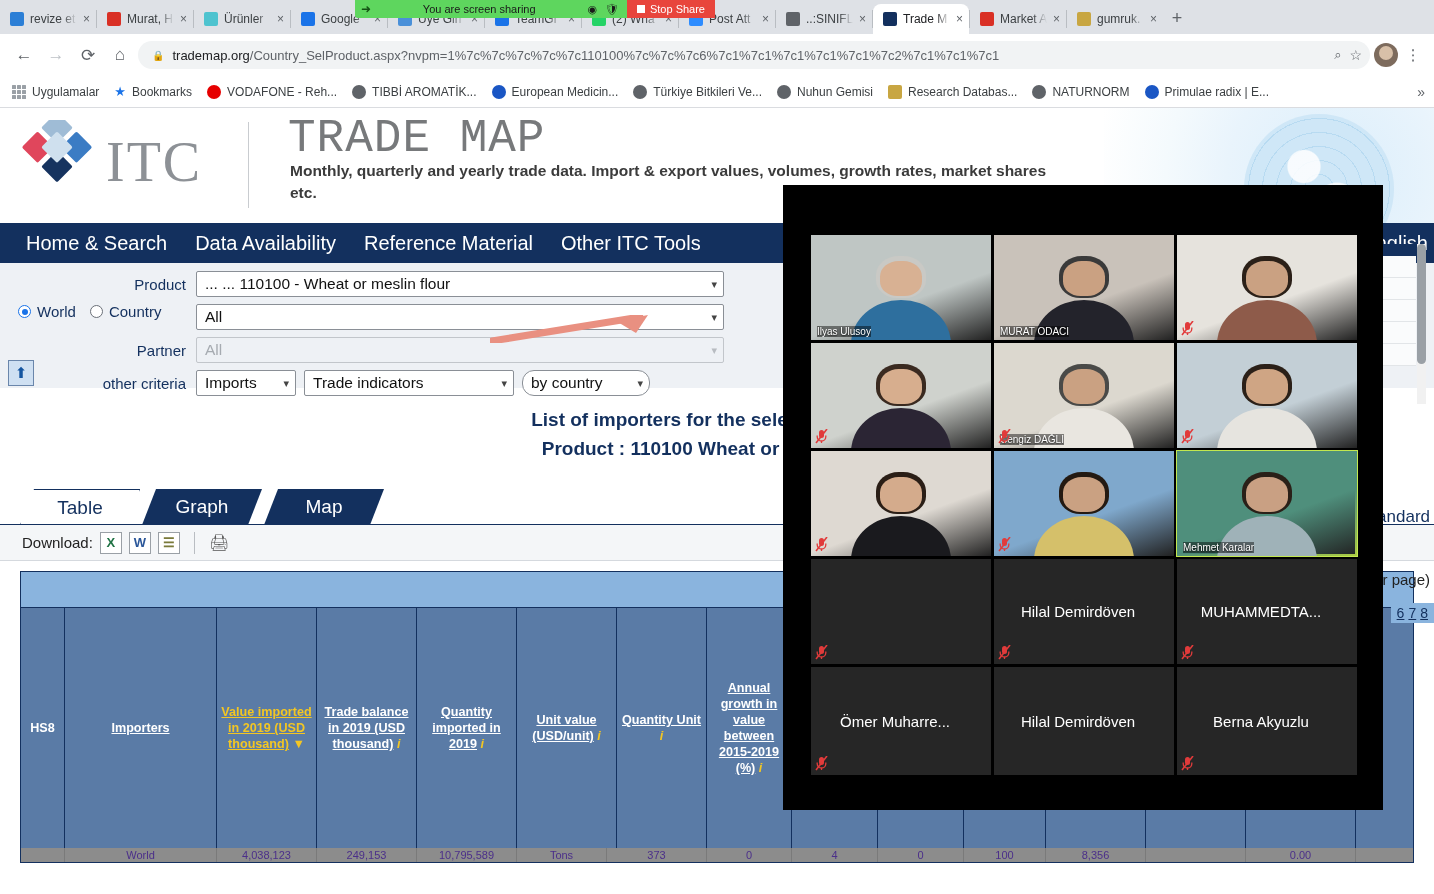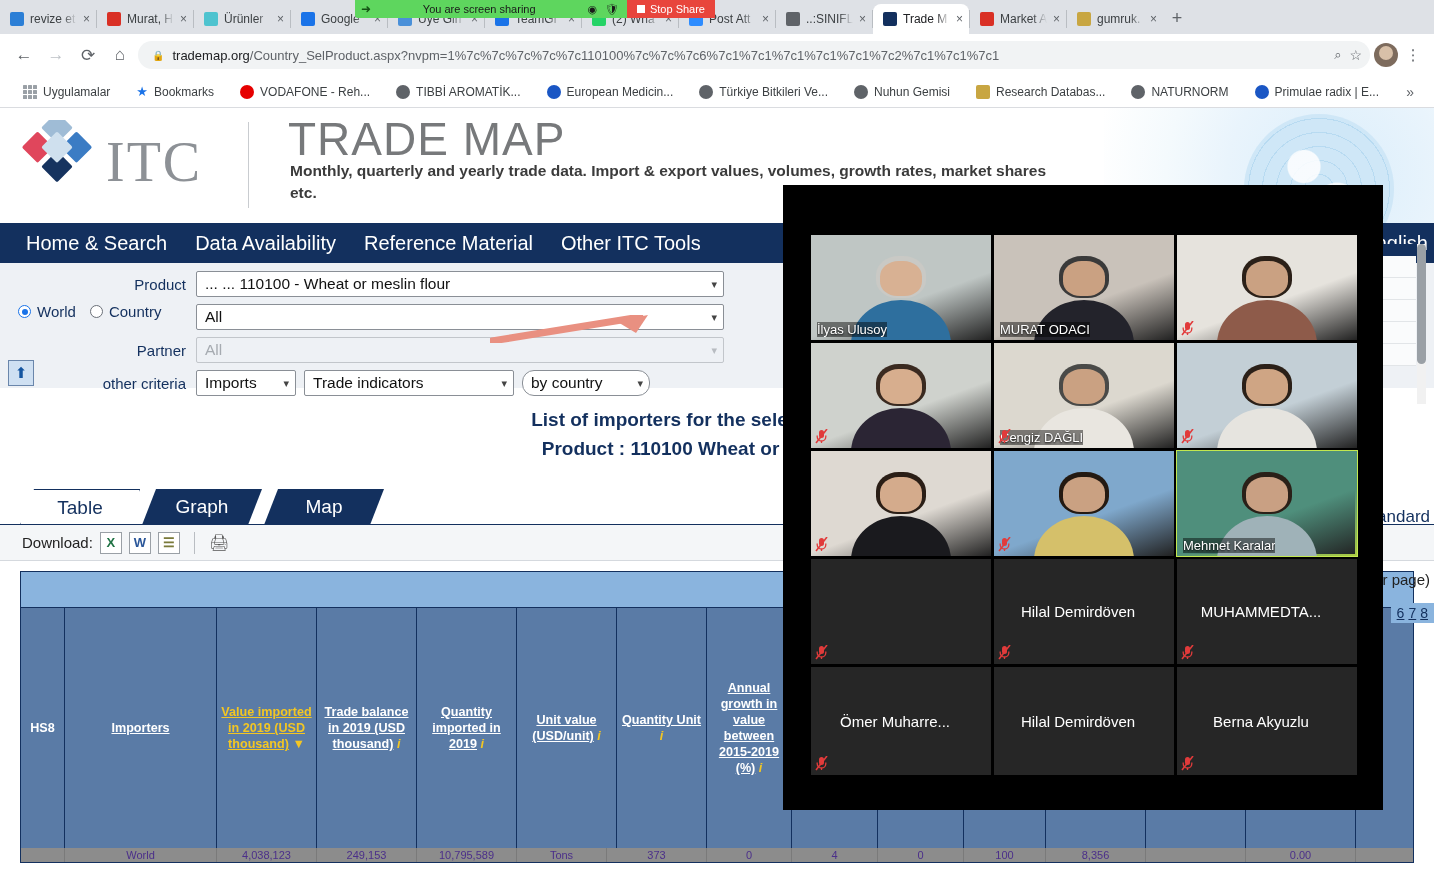--- a/index.html
+++ b/index.html
@@ -50,21 +50,21 @@
     font-size:13px; color:#5f6368; overflow:hidden;
   }
   .omnibox .url { flex:1; white-space:nowrap; overflow:hidden; }
   .omnibox .url b { color:#202124; font-weight:400; }
   .lock { font-size:10px; color:#5f6368; }
   .avatar-btn { width:24px; height:24px; border-radius:50%; background:#7d6b5d; overflow:hidden; position:relative; }
   .avatar-btn::after { content:""; position:absolute; left:5px; top:3px; width:14px; height:14px; border-radius:50%; background:#d8c0a8; }
   .kebab { width:22px; text-align:center; color:#5f6368; font-size:15px; letter-spacing:0; }
 
   .bookmarks { position:absolute; left:0; top:76px; width:1434px; height:32px; background:#fff;
-               display:flex; align-items:center; gap:12px; padding:0 16px; border-bottom:1px solid #dadce0; }
+               display:flex; align-items:center; gap:1px; padding:0 5px; border-bottom:1px solid #dadce0; }
   .bm { display:flex; align-items:center; gap:6px; font-size:12px; color:#3c4043; padding:3px 7px; border-radius:4px; white-space:nowrap; }
   .bm-ico { width:14px; height:14px; flex:0 0 14px; border-radius:2px; }
   .apps-grid { width:14px; height:14px; display:grid; grid-template-columns:repeat(3,1fr); grid-gap:1px; }
   .apps-grid i { background:#9aa0a6; border-radius:0.5px; display:block; }
   .chev { margin-left:auto; color:#5f6368; font-size:14px; padding-right:4px; }
 
   
   .page { position:absolute; left:0; top:108px; width:1434px; height:786px; background:#fff; overflow:hidden; }
 
   .tmheader { position:relative; height:115px; background:#fff; overflow:hidden; }
@@ -73,21 +73,21 @@
   .globe-bg::before{ content:""; position:absolute; right:40px; top:6px; width:150px; height:150px; border-radius:50%;
     background:
       radial-gradient(circle at 40% 35%, rgba(255,255,255,.85) 0 12%, transparent 13%),
       radial-gradient(circle at 62% 60%, rgba(255,255,255,.8) 0 16%, transparent 17%),
       radial-gradient(circle at 30% 72%, rgba(255,255,255,.7) 0 10%, transparent 11%),
       repeating-radial-gradient(circle at 50% 50%, rgba(140,195,230,.35) 0 1px, transparent 1px 14px),
       #cfe7f7;
   }
   .itc-text { font-family:"Liberation Serif", serif; font-size:56px; color:#8d9196; letter-spacing:2px; }
   .vdiv { position:absolute; left:248px; top:14px; width:1px; height:86px; background:#c9ccd0; }
-  .tm-title { position:absolute; left:288px; top:8px; font-family:Liberation Sans, sans-serif;
+  .tm-title { position:absolute; left:288px; top:8px; font-family:Liberation Mono, monospace;
               font-size:46px; color:#77797b; letter-spacing:1px; line-height:1; }
   .tm-sub { position:absolute; left:290px; top:52px; width:1000px; font-size:15.5px; font-weight:bold;
             color:#3b3b3b; line-height:1.42; }
 
   .navbar { height:40px; background:#13305e; display:flex; align-items:center; padding-left:12px; position:relative; }
   .navbar .nv { color:#fff; font-size:20px; padding:0 14px; white-space:nowrap; }
   .navbar .lang { position:absolute; right:6px; color:#fff; font-size:20px; }
 
   .criteria { background:#eef1f5; padding:6px 0 4px 0; position:relative; height:125px; }
   .crow { display:flex; align-items:center; height:30px; margin-bottom:3px; }
@@ -142,21 +142,21 @@
   .minirows { position:absolute; right:18px; top:136px; width:60px; }
   .minirows i { display:block; height:22px; border-bottom:1px solid #e2e5e8; background:#fafbfc; }
   .minirows i:first-child { background:#13305e; height:12px; border:none; }
 
   
   .zoomwin { position:absolute; left:783px; top:185px; width:600px; height:625px; background:#000; z-index:50; }
   .zgrid { position:absolute; left:28px; top:50px; width:546px; height:540px; display:grid;
            grid-template-columns:repeat(3, 180px); grid-template-rows:repeat(4, 105px); gap:3px 3px; }
   .cell { position:relative; background:#262626; overflow:hidden; }
   .cell.highlight { outline:3px solid #c3e84f; outline-offset:-2px; }
-  .cell .nm { position:absolute; left:6px; bottom:3px; font-size:13px; color:#fff; z-index:3;
+  .cell .nm { position:absolute; left:6px; bottom:3px; font-size:10px; color:#fff; z-index:3;
               text-shadow:0 1px 2px rgba(0,0,0,.9); max-width:168px; white-space:nowrap; overflow:hidden; }
   .cell .nm.center { position:static; display:flex; align-items:center; justify-content:center;
                      width:100%; height:100%; font-size:15px; text-shadow:none; }
   .mute { position:absolute; left:4px; bottom:4px; width:13px; height:15px; z-index:4; }
   .mute svg { display:block; }
   .vid { position:absolute; inset:0; }
   .face { position:absolute; border-radius:45% 45% 42% 42%; }
   .torso { position:absolute; border-radius:50% 50% 0 0 / 70% 70% 0 0; }
 </style>
 </head>

